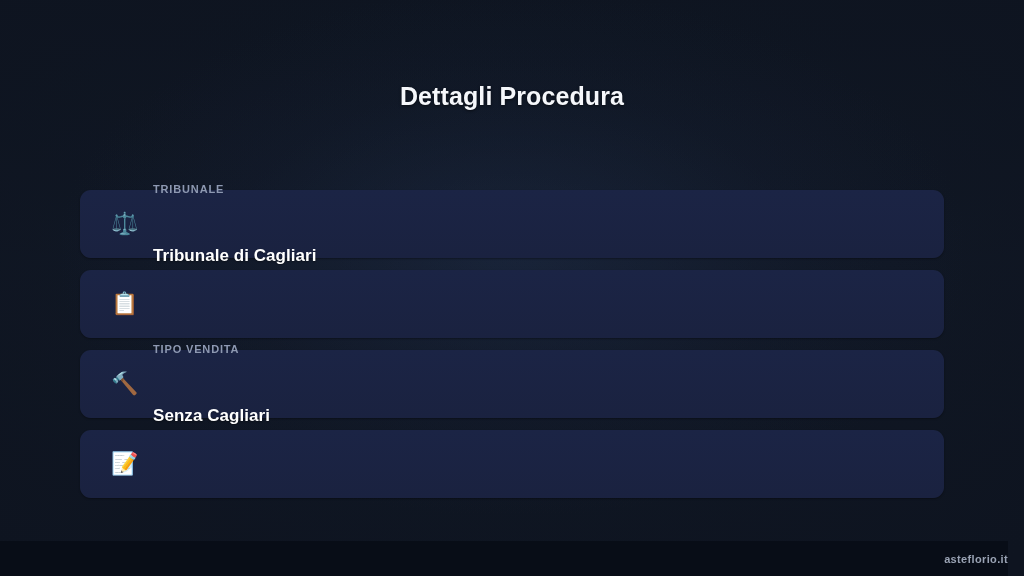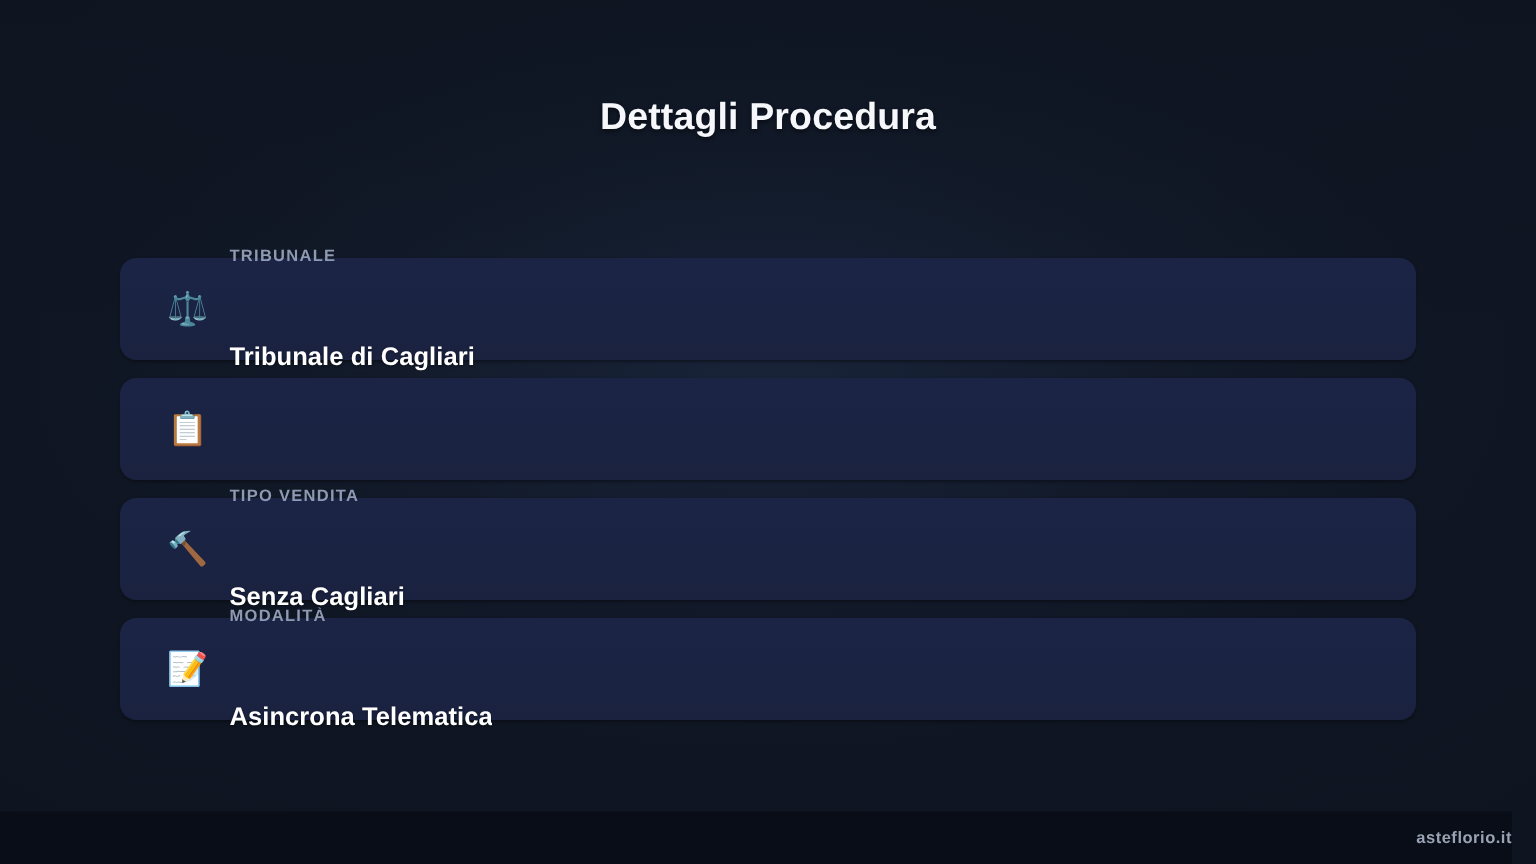--- a/index.html
+++ b/index.html
@@ -38,21 +38,21 @@
     width: 900px;
     height: 520px;
     background: radial-gradient(ellipse at center, rgba(40,58,96,0.30) 0%, rgba(28,40,70,0.12) 45%, rgba(0,0,0,0) 72%);
     pointer-events: none;
   }
 
   .page-title {
     position: relative;
     z-index: 2;
     margin: 0;
-    padding-top: 64px;
+    padding-top: 82px;
     text-align: center;
     color: #f5f7fb;
     font-size: 25px;
     font-weight: bold;
     letter-spacing: 0.1px;
     text-shadow: 0 1px 3px rgba(0,0,0,0.55);
   }
 
   .cards {
     position: relative;
@@ -159,24 +159,20 @@
     <div class="card">
       <span class="card-icon">🔨</span>
       <div class="card-text">
         <span class="card-label">TIPO VENDITA</span>
         <span class="card-value">Senza Cagliari</span>
       </div>
     </div>
 
     <div class="card">
       <span class="card-icon">📝</span>
-      <div class="card-text">
-        <span class="card-label">MODALITÀ</span>
-        <span class="card-value">Asincrona Telematica</span>
-      </div>
     </div>
 
   </div>
 
   <div class="footer">
     <span class="footer-text">asteflorio.it</span>
   </div>
 
 </div>
 

